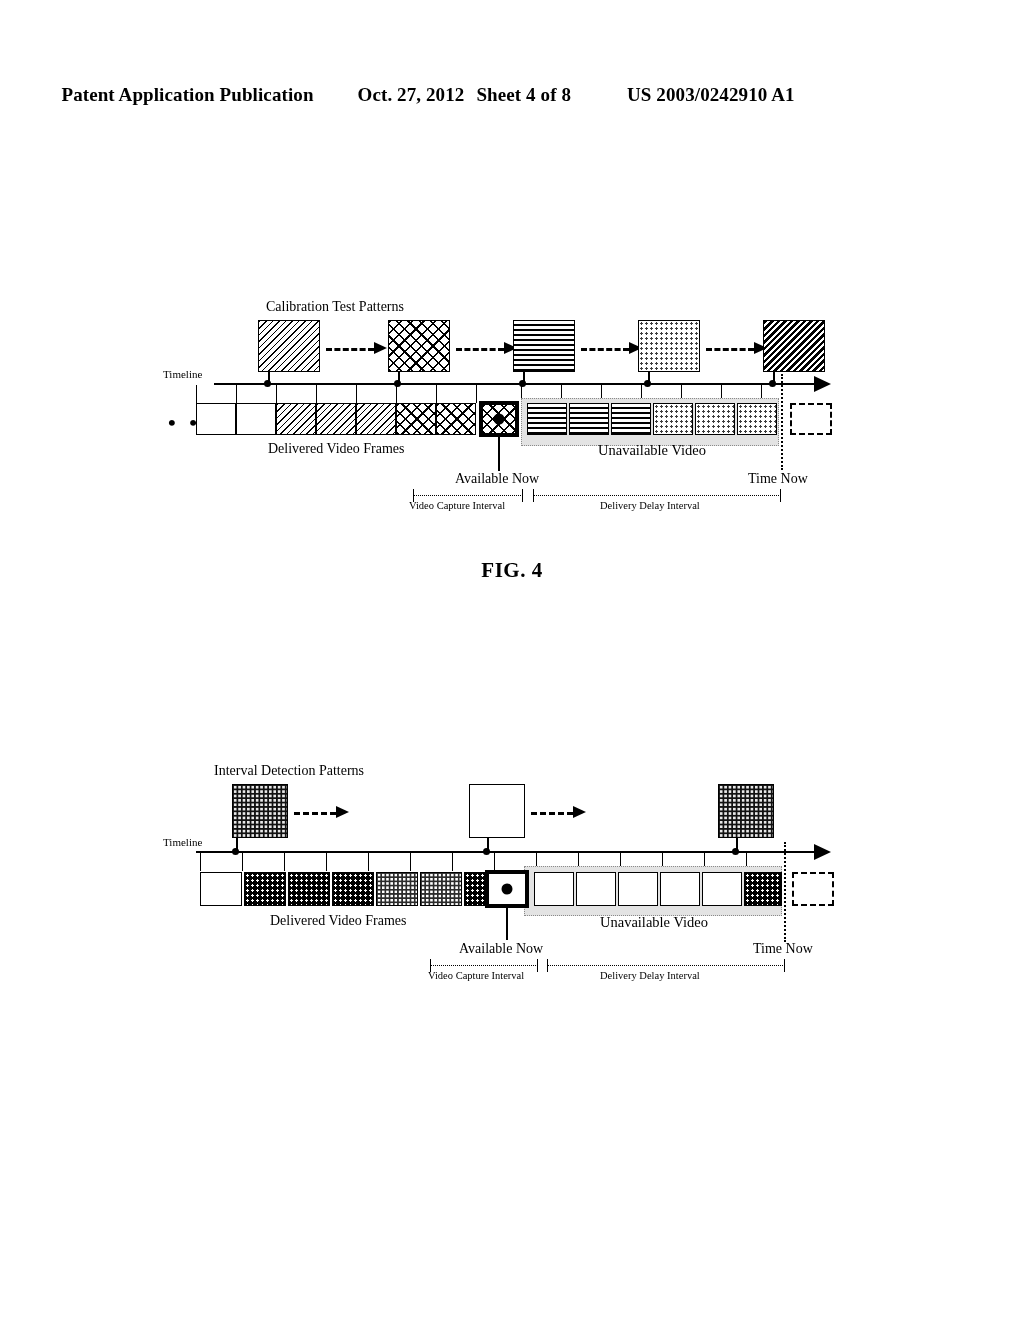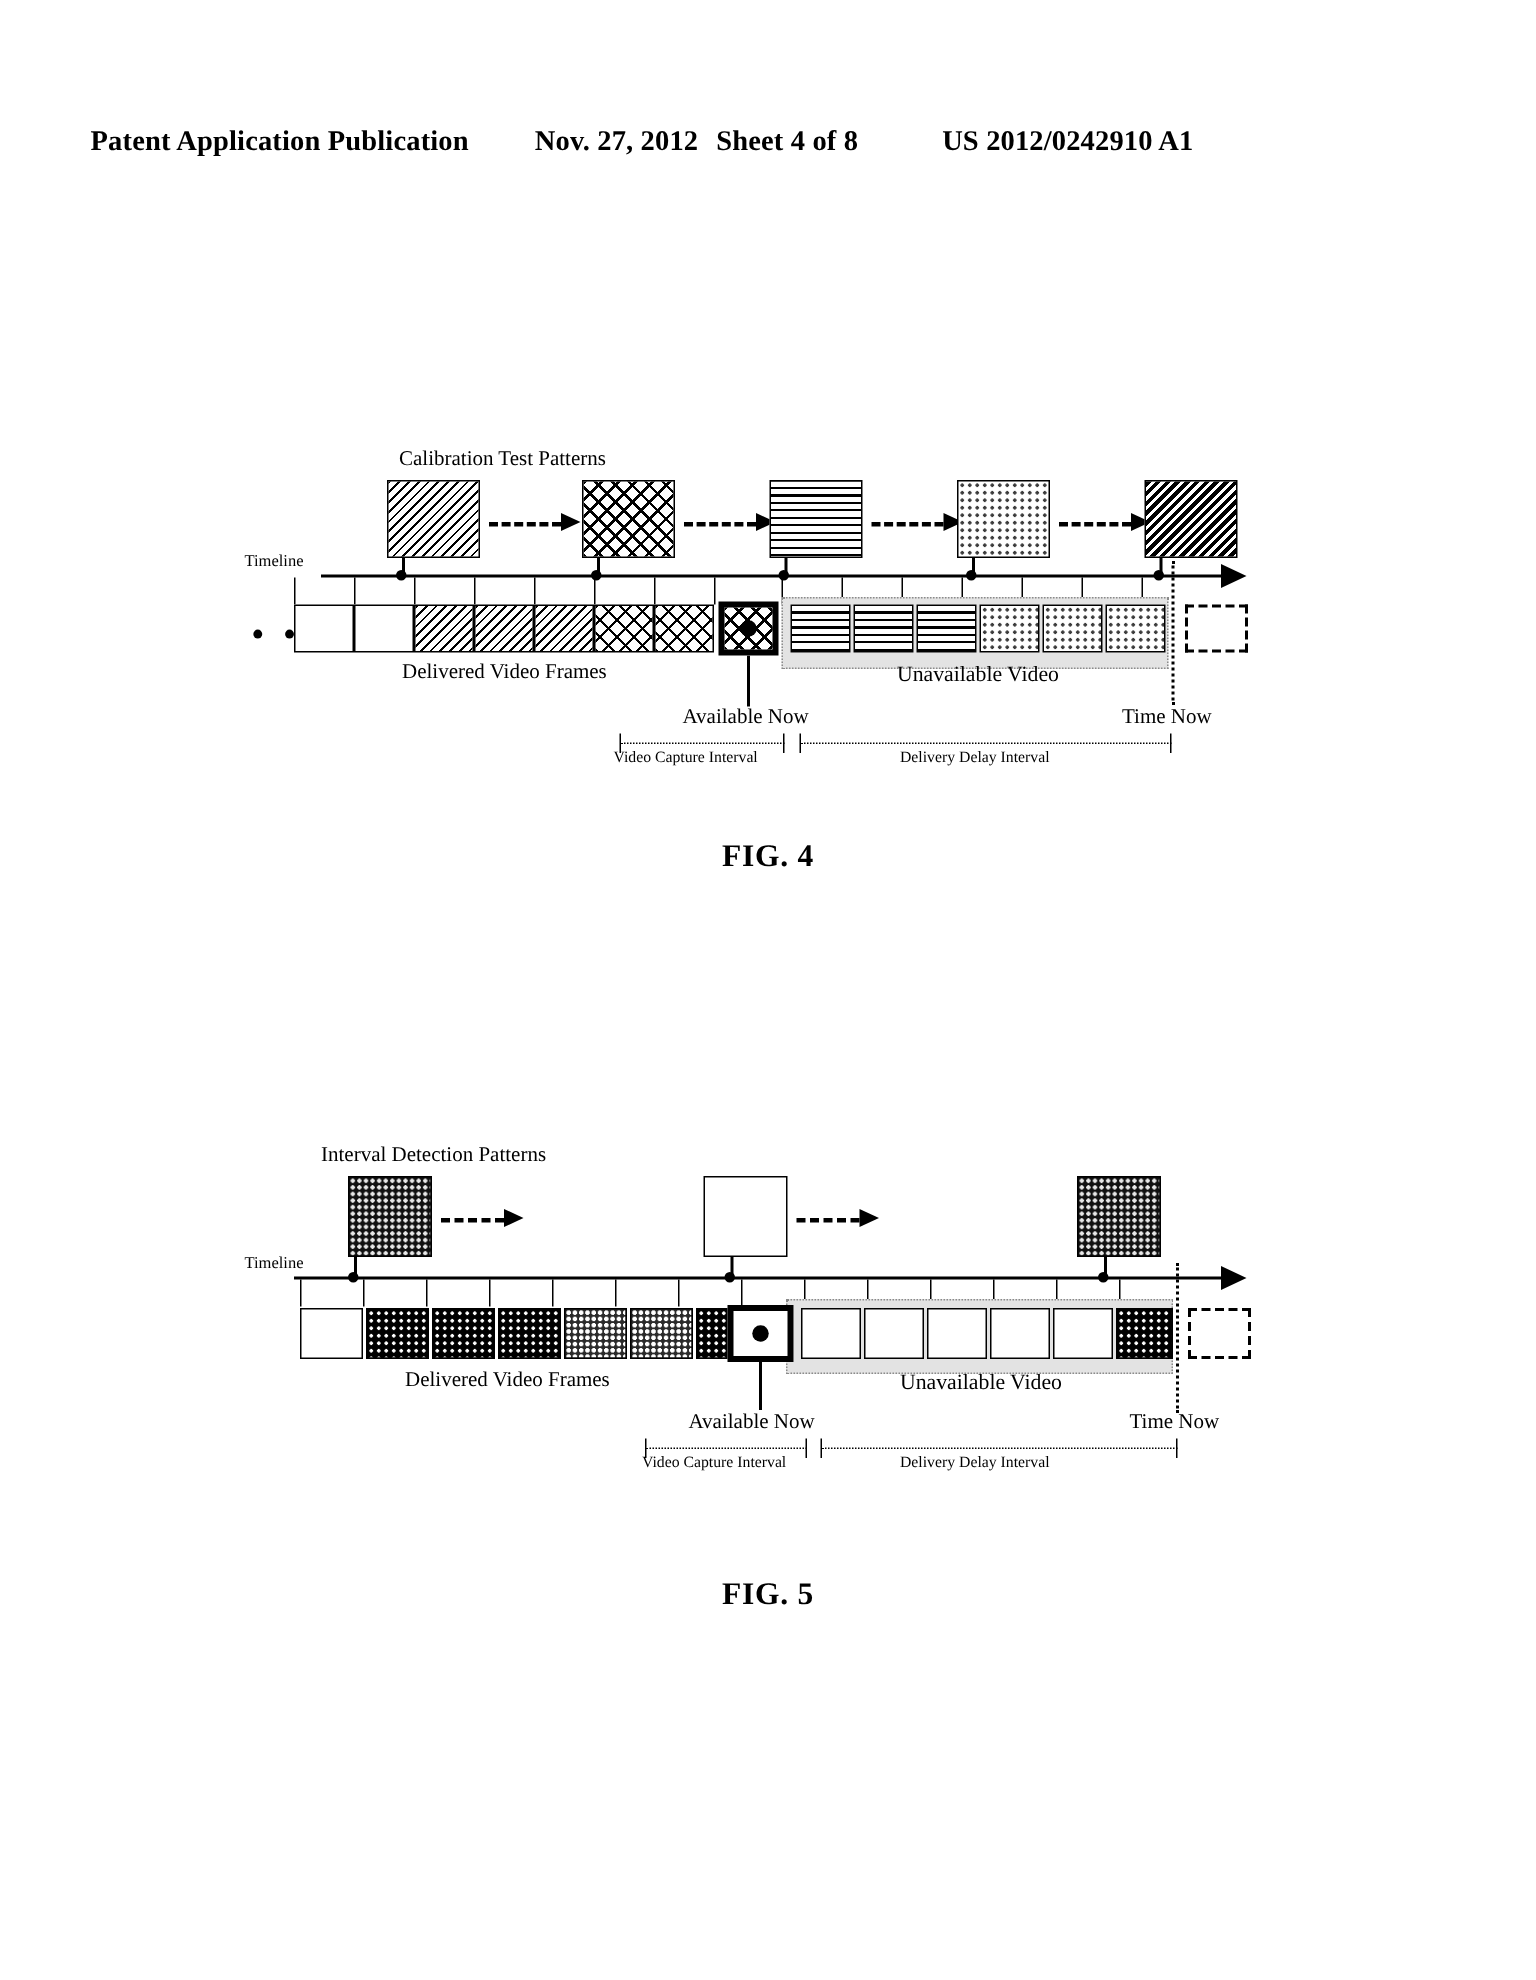--- a/index.html
+++ b/index.html
@@ -243,23 +243,23 @@
     background-image:
       radial-gradient(#e8e8e8 1.35px, rgba(0,0,0,0) 1.45px);
     background-size: 4.4px 4.4px;
   }
 </style>
 </head>
 <body>
 
 <div class="page-header">
   <span class="h-pub">Patent Application Publication</span>
-  <span class="h-date">Nov. 27, 2012</span>
+  <span class="h-date">Oct. 27, 2012</span>
   <span class="h-sheet">Sheet 4 of 8</span>
-  <span class="h-num">US 2012/0242910 A1</span>
+  <span class="h-num">US 2003/0242910 A1</span>
 </div>
 
 <div class="figure" id="figure-4">
   <div class="fig-stage">
 
     <div class="fig-label" style="left:266px; top:10px;">Calibration Test Patterns</div>
 
     <div class="pattern-box fill-diag-fine" style="left:258px; top:30px; width:62px; height:52px;"></div>
     <div class="tl-stem" style="left:268px; top:82px; height:12px;"></div>
     <div class="flow-arrow" style="left:326px; top:58px; width:48px;"></div>
@@ -434,14 +434,13 @@
     <div class="measure-cap" style="left:430px; top:207px; height:13px;"></div>
     <div class="measure-cap" style="left:537px; top:207px; height:13px;"></div>
     <div class="fig-label tiny" style="left:428px; top:219px;">Video Capture Interval</div>
 
     <div class="measure" style="left:547px; top:213px; width:238px;"></div>
     <div class="measure-cap" style="left:547px; top:207px; height:13px;"></div>
     <div class="measure-cap" style="left:784px; top:207px; height:13px;"></div>
     <div class="fig-label tiny" style="left:600px; top:219px;">Delivery Delay Interval</div>
   </div>
 
-  <div class="fig-caption">FIG. 5</div>
 </div>
 
 </body></html>

